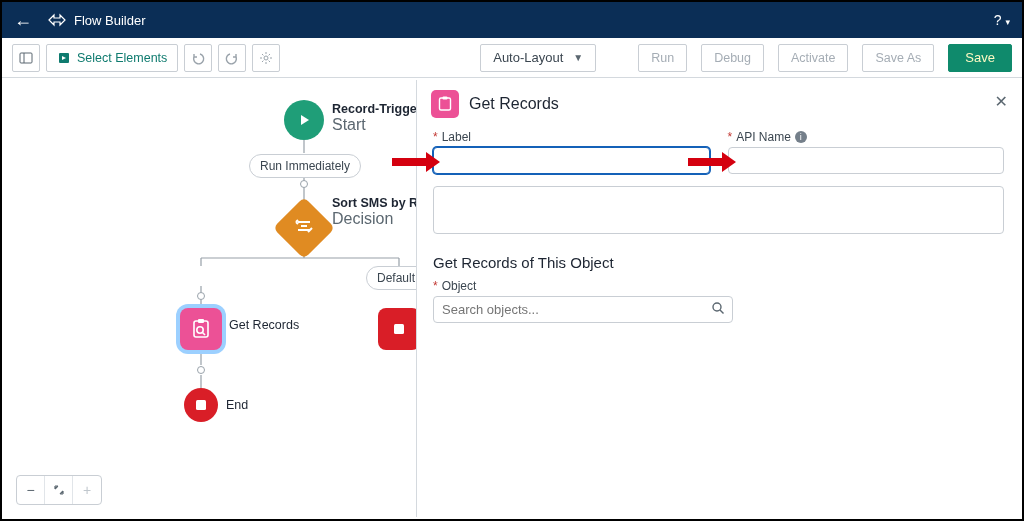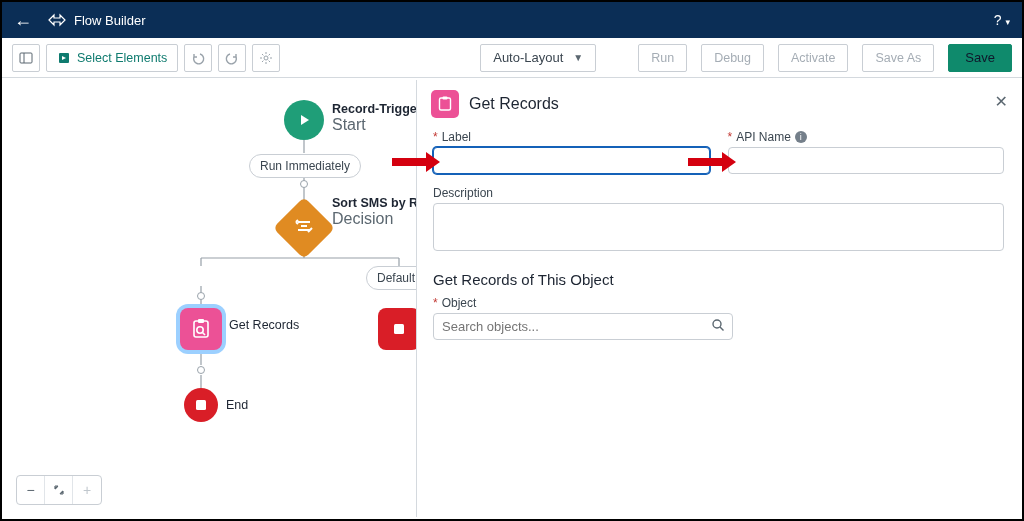--- a/index.html
+++ b/index.html
@@ -16,21 +16,21 @@
   .toolbar { height:40px; border-bottom:1px solid #d4d9de; display:flex; align-items:center; padding:0 10px; gap:6px; background:#fff;}
   .tool-btn { border:1px solid #c9ced4; border-radius:2px; height:28px; display:flex; align-items:center; justify-content:center; background:#fff; color:#5b6770; cursor:pointer; }
   .tool-icon { width:28px; }
   .select-elements { padding:0 10px; gap:6px; color:#0f7b6f; font-size:12.5px; }
   .select-elements svg { width:14px; height:14px; }
   .undo, .redo, .gear { width:28px; color:#9aa3ab;}
   .toolbar .flex-spacer { flex:1; }
   .auto-layout { padding:13px 12px; gap:10px; color:#3b4650; font-size:13px; }
   .right-btns { display:flex; gap:14px; }
   .ghost-btn { padding:0 12px; color:#a5adb5; font-size:12.5px; cursor:default;}
-  .save-btn { padding:0 16px; background:#0f8a6c; border:1px solid #0f8a6c; color:#0f172a; font-size:13px; }
+  .save-btn { padding:0 16px; background:#0f8a6c; border:1px solid #0f8a6c; color:#fef9c3; font-size:13px; }
   
   .canvas-wrap { position:absolute; top:78px; left:2px; right:2px; bottom:2px; }
   .canvas { position:absolute; inset:0; background:#fff; }
   .node-label { font-size:12.5px; color:#1d2532; }
   .node-sublabel { font-size:16px; color:#5b6770; }
   .pill { background:#fff; border:1px solid #c9ced4; border-radius:14px; font-size:12px; color:#3b4650; padding:4px 10px; display:inline-block; }
   
   .start-circle { width:40px; height:40px; border-radius:50%; background:#1f9e78; display:flex; align-items:center; justify-content:center; }
   .decision-diamond { width:44px; height:44px; background:#e08b22; transform:rotate(45deg); border-radius:6px; display:flex; align-items:center; justify-content:center;}
   .decision-inner { transform:rotate(-45deg); color:#fff; }
@@ -259,23 +259,20 @@
         <div class="field">
           <div class="field-label">
               <span class="req-star">*</span>
               <span>API Name</span> 
               <span class="info-icon">i</span>
             </div>
           <input class="text-in" type="text" value="" style="">
         </div>
       </div>
       <div class="desc-area field">
-        <div class="field-label">
-            <span>Description</span>
-          </div>
         <textarea class="text-in" style=""></textarea>
       </div>
       <div class="section-head">Get Records of This Object</div>
       <div class="obj-row field">
         <div class="field-label">
             <span class="req-star">*</span>
             <span>Object</span>
           </div>
         <div class="search-wrap">
           <input class="text-in" type="text" placeholder="Search objects..." style="">

